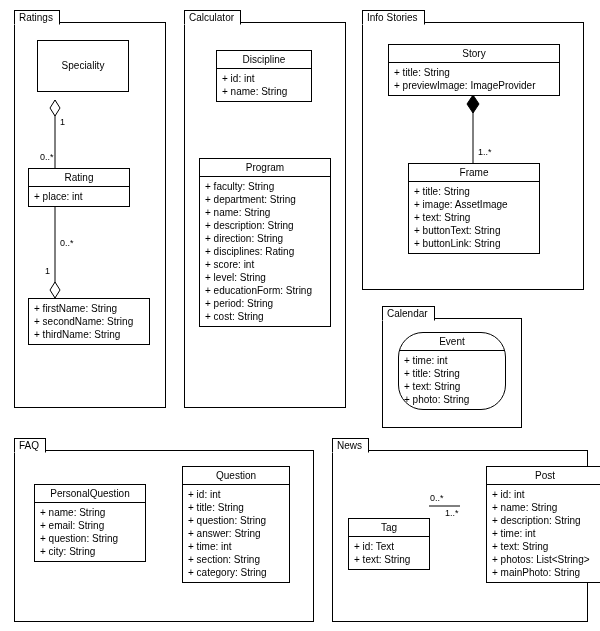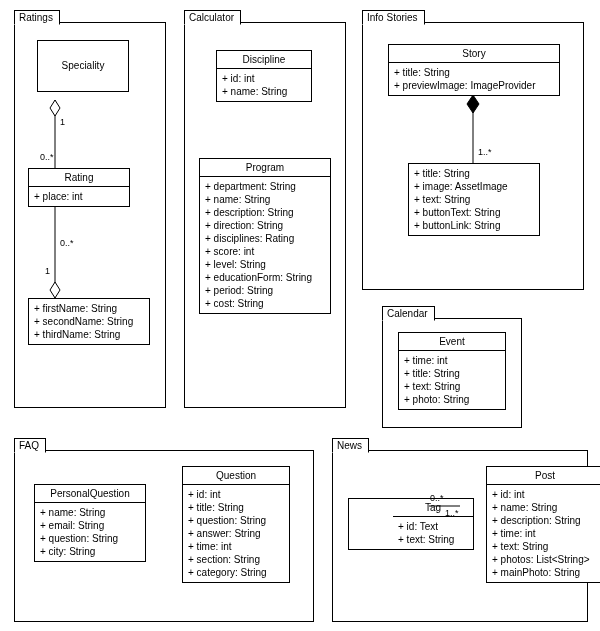--- a/index.html
+++ b/index.html
@@ -95,20 +95,21 @@
     <div class="class-name">Discipline</div>
     <div class="class-attrs" id="attrs-discipline">
         <div>+ id: int</div>
         <div>+ name: String</div>
       </div>
   </div>
 
   <div class="class-box" style="left:199px; top:158px; width:130px;">
     <div class="class-name">Program</div>
     <div class="class-attrs" id="attrs-program">
+        <div>+ faculty: String</div>
         <div>+ department: String</div>
         <div>+ name: String</div>
         <div>+ description: String</div>
         <div>+ direction: String</div>
         <div>+ disciplines: Rating</div>
         <div>+ score: int</div>
         <div>+ level: String</div>
         <div>+ educationForm: String</div>
         <div>+ period: String</div>
         <div>+ cost: String</div>
@@ -121,34 +122,35 @@
 
   <div class="class-box" style="left:388px; top:44px; width:170px;">
     <div class="class-name">Story</div>
     <div class="class-attrs" id="attrs-story">
         <div>+ title: String</div>
         <div>+ previewImage: ImageProvider</div>
       </div>
   </div>
 
   <div class="class-box" style="left:408px; top:163px; width:130px;">
+    <div class="class-name">Frame</div>
     <div class="class-attrs" id="attrs-frame">
         <div>+ title: String</div>
         <div>+ image: AssetImage</div>
         <div>+ text: String</div>
         <div>+ buttonText: String</div>
         <div>+ buttonLink: String</div>
       </div>
   </div>
 
   <div class="package" style="left:382px; top:318px; width:138px; height:108px;">
     <div class="package-tab">Calendar</div>
   </div>
 
-  <div class="class-box" style="left:398px; top:332px; width:106px;">
+  <div class="class-box" style="left:398px; top:332px; width:106px;border-radius:25px;">
     <div class="class-name">Event</div>
     <div class="class-attrs" id="attrs-event">
         <div>+ time: int</div>
         <div>+ title: String</div>
         <div>+ text: String</div>
         <div>+ photo: String</div>
       </div>
   </div>
 
   <div class="package" style="left:14px; top:450px; width:298px; height:170px;">
@@ -175,21 +177,21 @@
         <div>+ time: int</div>
         <div>+ section: String</div>
         <div>+ category: String</div>
       </div>
   </div>
 
   <div class="package" style="left:332px; top:450px; width:254px; height:170px;">
     <div class="package-tab">News</div>
   </div>
 
-  <div class="class-box" style="left:348px; top:498px; width:80px;padding-left:44px;">
+  <div class="class-box" style="left:348px; top:518px; width:80px;">
     <div class="class-name">Tag</div>
     <div class="class-attrs" id="attrs-tag">
         <div>+ id: Text</div>
         <div>+ text: String</div>
       </div>
   </div>
 
   <div class="class-box" style="left:486px; top:466px; width:116px;">
     <div class="class-name">Post</div>
     <div class="class-attrs" id="attrs-post">

